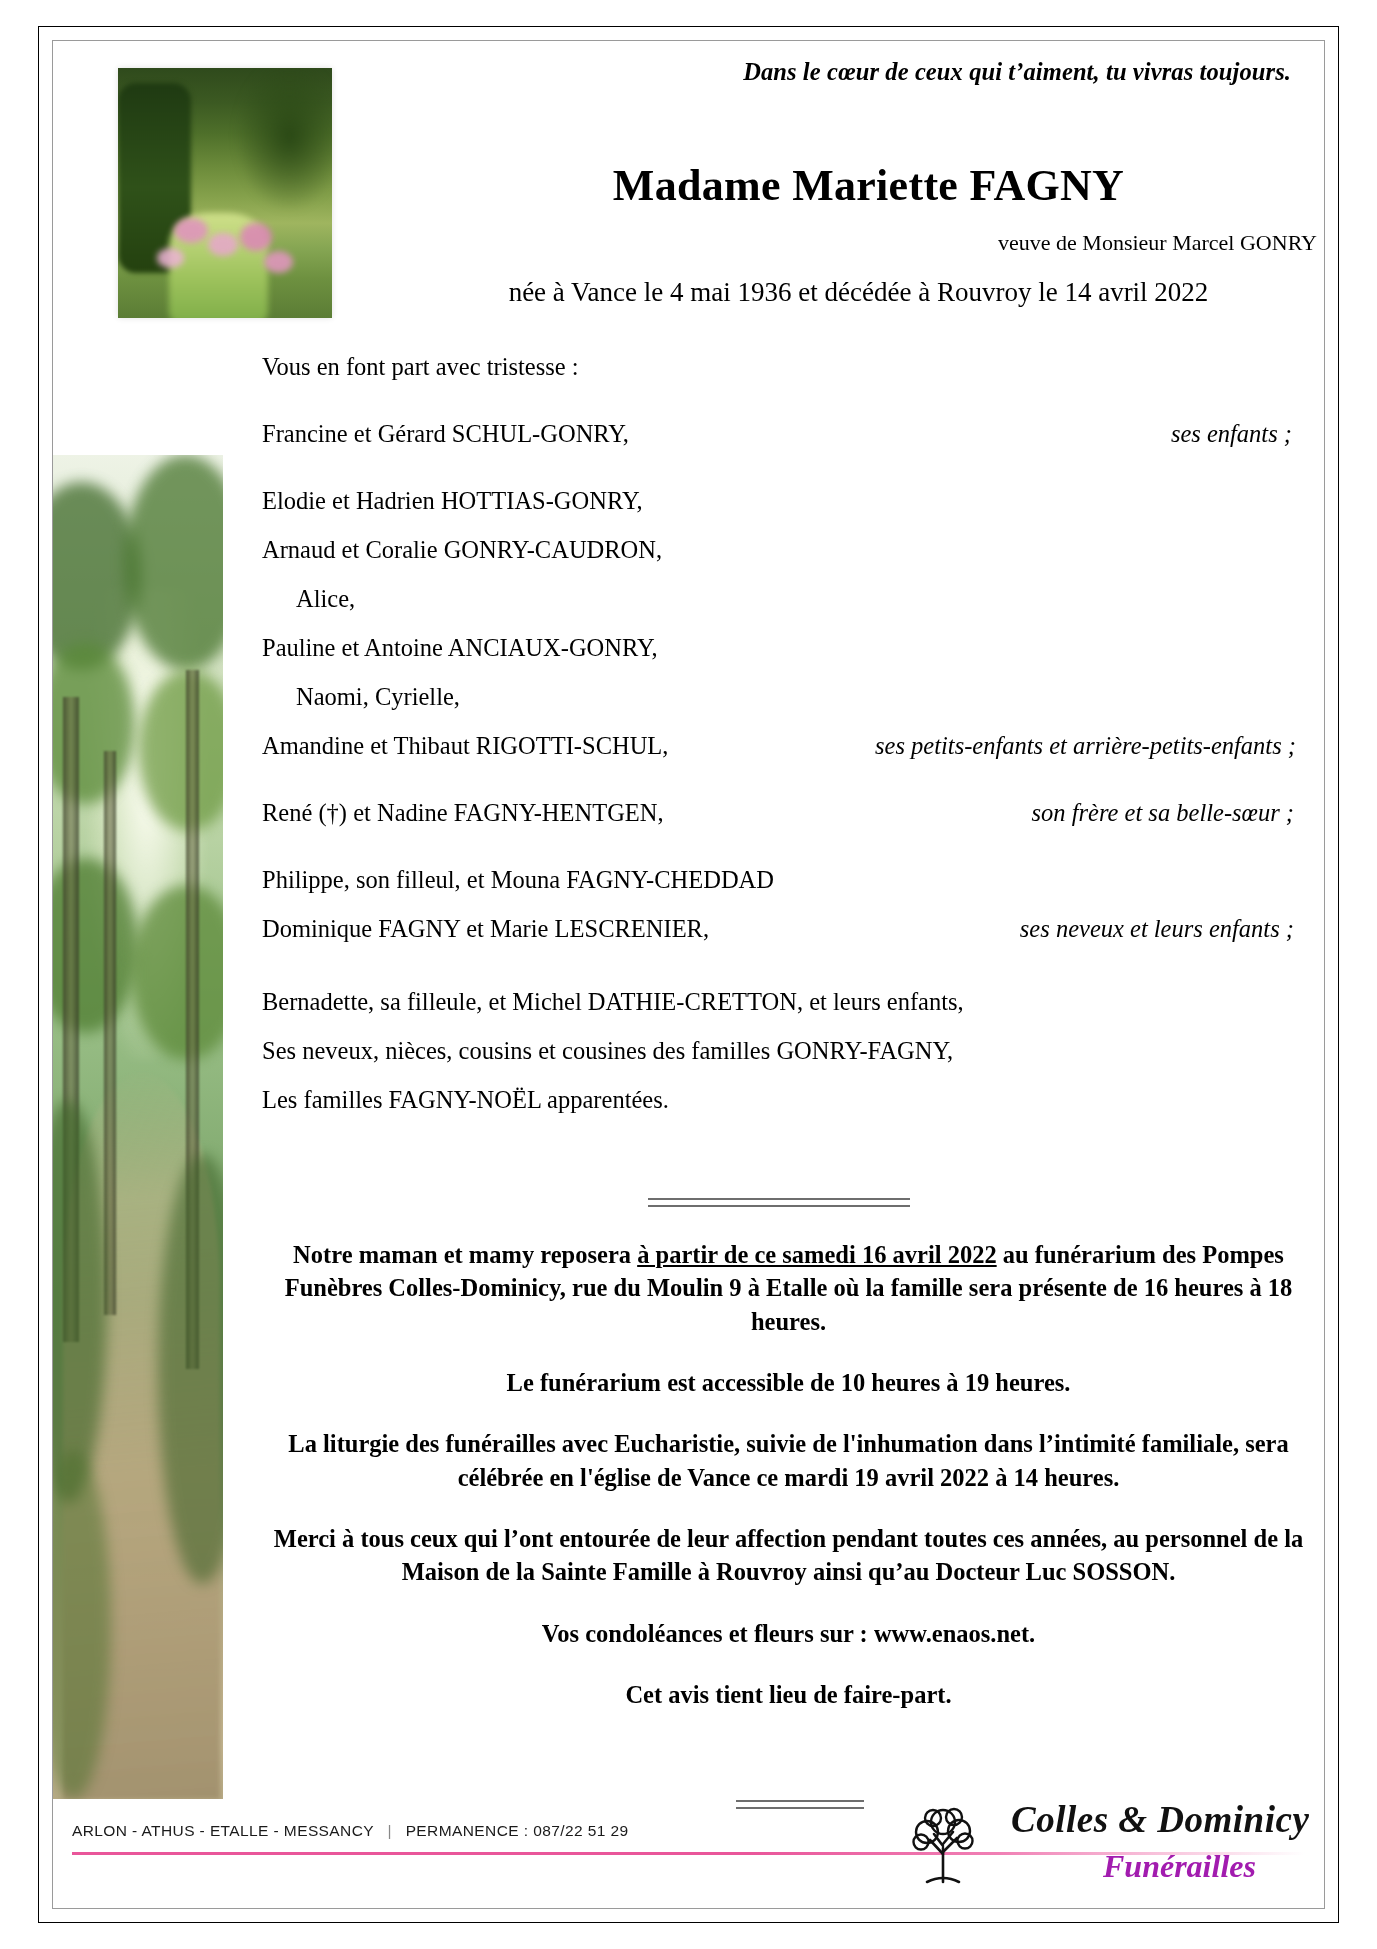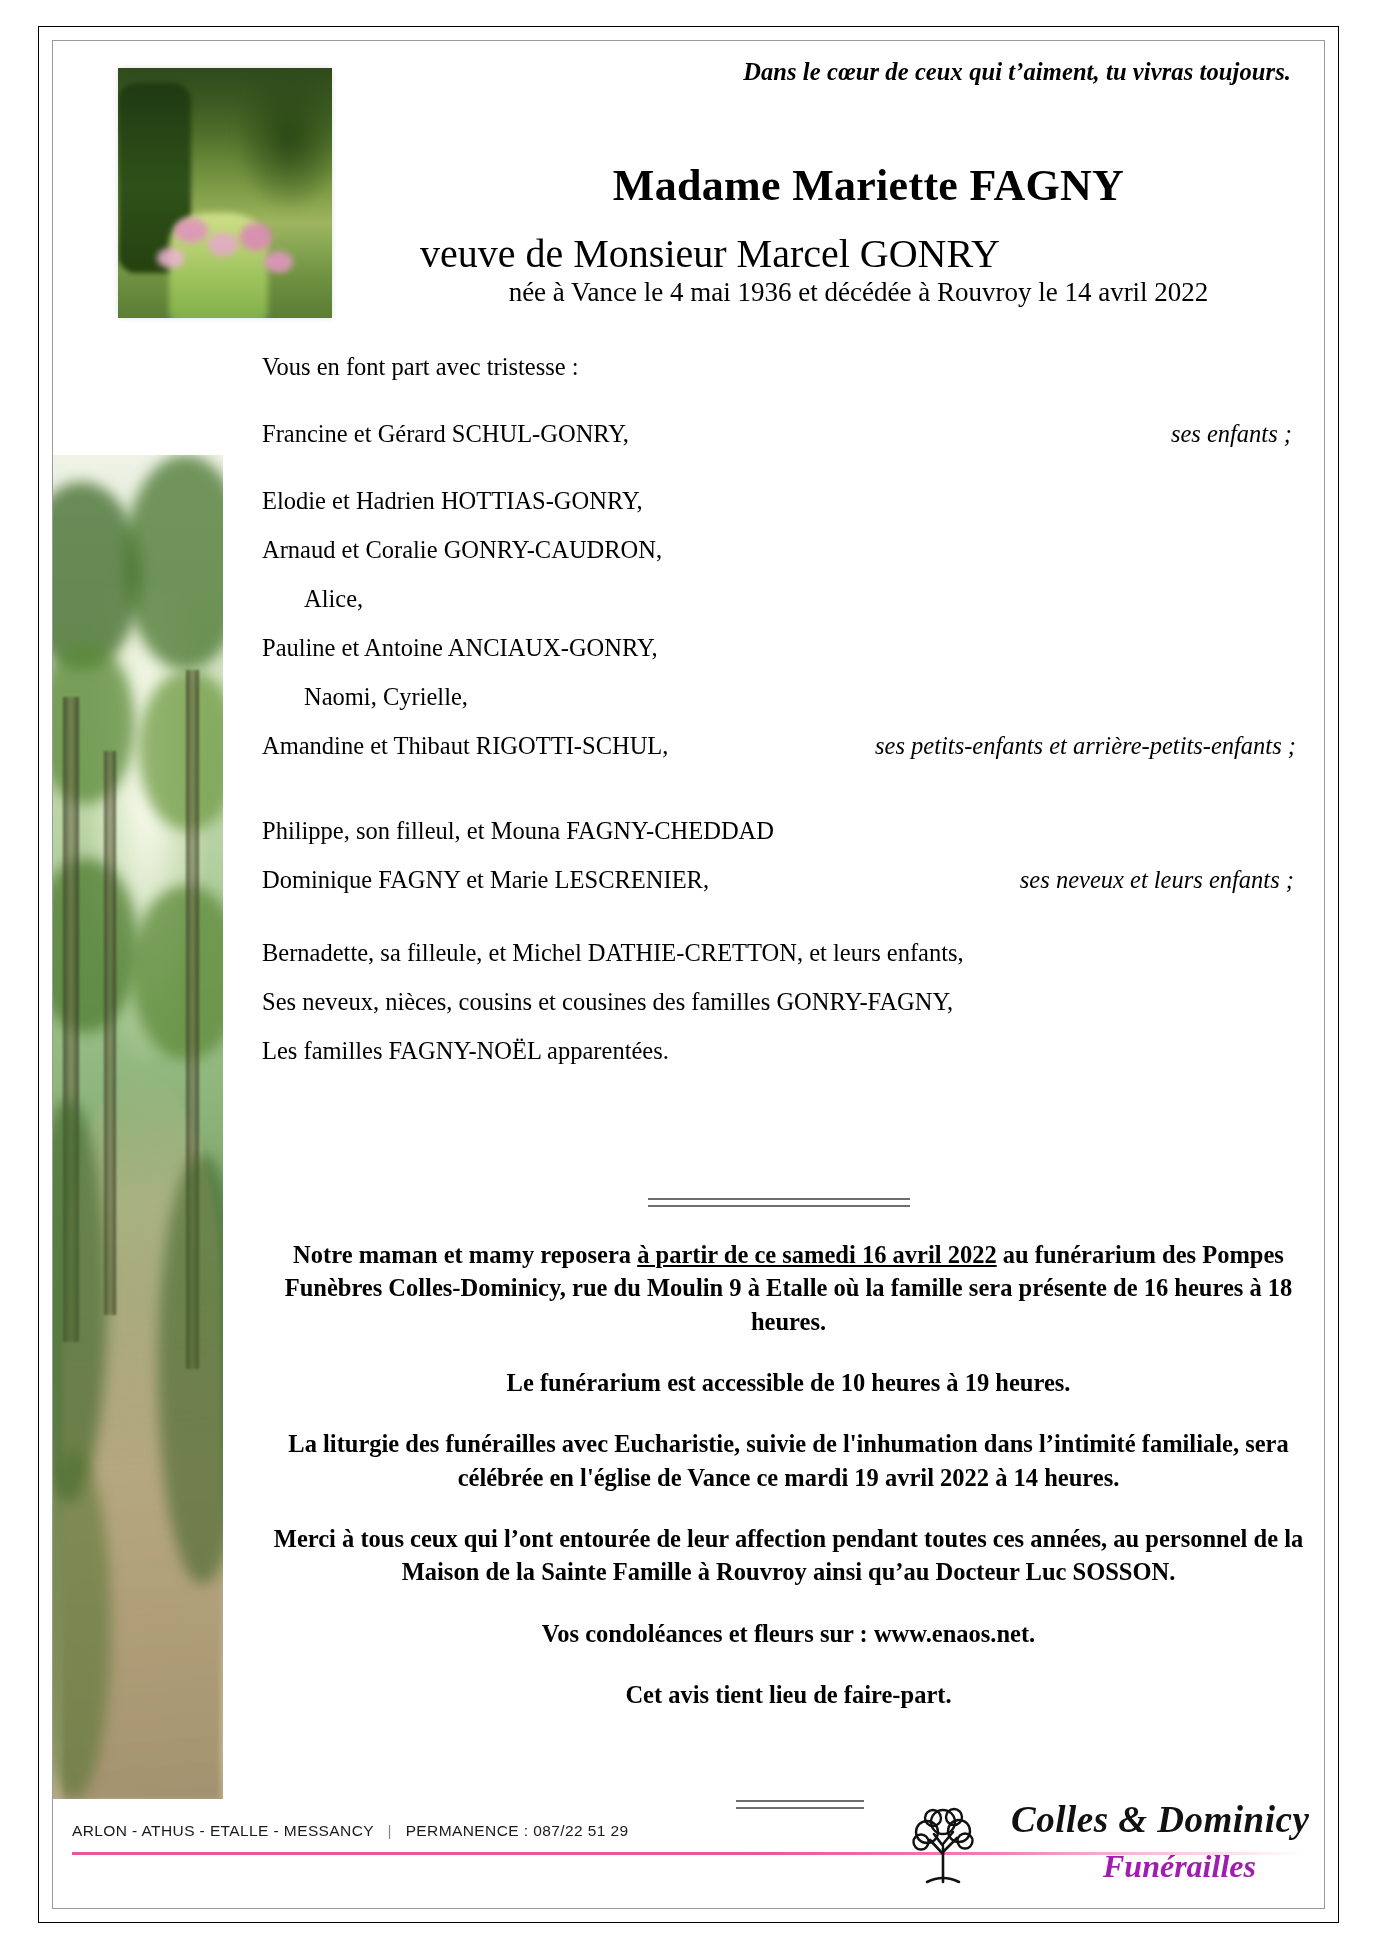--- a/index.html
+++ b/index.html
@@ -154,22 +154,22 @@
     text-align: center;
     font-size: 44px;
     font-weight: 700;
     letter-spacing: 0.3px;
   }
   .spouse-line {
     position: absolute;
     left: 420px;
     right: 60px;
     top: 230px;
-    text-align: left;
-    font-size: 40px;
+    text-align: right;
+    font-size: 22px;
   }
   .birth-line {
     position: absolute;
     left: 380px;
     right: 40px;
     top: 277px;
     text-align: center;
     font-size: 27px;
   }
 
@@ -186,21 +186,20 @@
     height: 49px;
     white-space: nowrap;
   }
   .fam-row .names {
     position: absolute;
     left: 0;
     top: 0;
   }
   .fam-row .names.indent {
     left: 34px;
-    margin-left: 8px;
   }
   .fam-row .role {
     position: absolute;
     right: 0;
     top: 0;
     font-style: italic;
   }
   .gap-sm { height: 18px; }
   .gap-md { height: 24px; }
 
@@ -372,20 +371,24 @@
     </div>
     <div class="fam-row">
       <span class="names indent">Naomi, Cyrielle,</span>
     </div>
     <div class="fam-row">
       <span class="names">Amandine et Thibaut RIGOTTI-SCHUL,</span>
       <span class="role" style="right:6px;text-align:right;">ses petits-enfants et arrière-petits-enfants ;</span>
     </div>
     <div class="gap-sm"></div>
 
+    <div class="fam-row">
+      <span class="names">René (†) et Nadine FAGNY-HENTGEN,</span>
+      <span class="role" style="right:8px;">son frère et sa belle-sœur ;</span>
+    </div>
     <div class="gap-sm"></div>
 
     <div class="fam-row">
       <span class="names">Philippe, son filleul,  et Mouna FAGNY-CHEDDAD</span>
     </div>
     <div class="fam-row">
       <span class="names">Dominique FAGNY et Marie LESCRENIER,</span>
       <span class="role" style="right:8px;">ses neveux et leurs enfants ;</span>
     </div>
     <div class="gap-md"></div>

